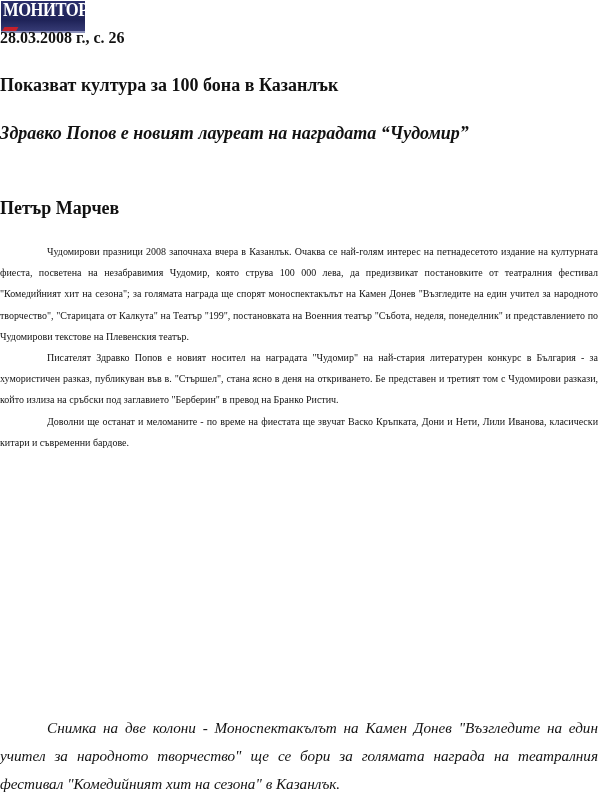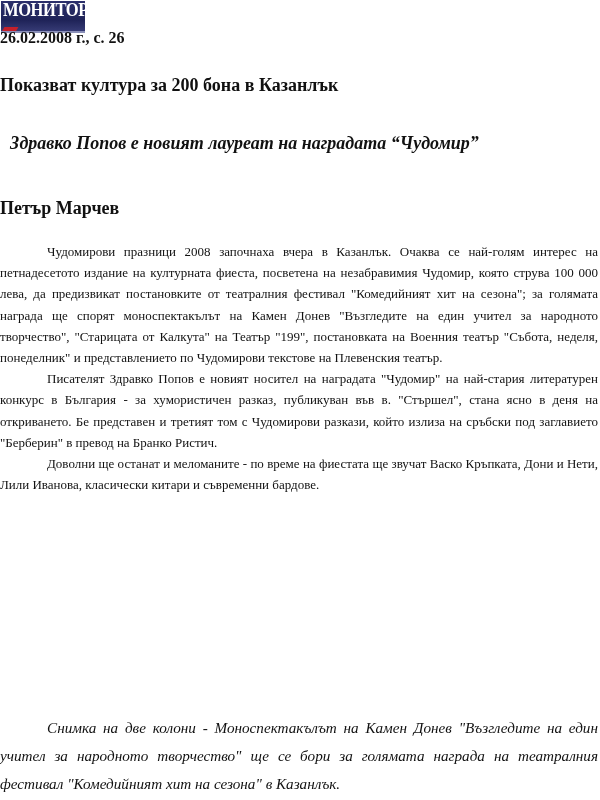--- a/index.html
+++ b/index.html
@@ -73,36 +73,36 @@
       margin: 0;
     }
     .subtitle {
       position: absolute;
       left: 0;
       top: 122px;
       font-weight: bold;
       font-style: italic;
       font-size: 18px;
       line-height: 22px;
-      margin: 10px;
+      margin: 0;
     }
     .author {
       position: absolute;
       left: 0;
       top: 198px;
       font-weight: bold;
       font-size: 18px;
       line-height: 20px;
     }
     .article-body {
       position: absolute;
       left: 0;
       top: 241px;
       width: 598px;
-      font-size: 13px;
+      font-size: 10px;
       line-height: 21.2px;
       text-align: justify;
     }
     .article-body p {
       margin: 0;
       text-indent: 47px;
     }
     .caption {
       position: absolute;
       left: 0;
@@ -118,23 +118,23 @@
   </style>
 </head>
 <body>
 
 <div class="logo">
   <span class="logo-text">Монитор</span>
   <span class="logo-accent"></span>
   <span class="logo-stripe"></span>
 </div>
 
-<div class="date-line">26.02.2008 г., с. 26</div>
+<div class="date-line">28.03.2008 г., с. 26</div>
 
-<h1 class="title">Показват култура за 200 бона в Казанлък</h1>
+<h1 class="title">Показват култура за 100 бона в Казанлък</h1>
 
 <h2 class="subtitle">Здравко Попов е новият лауреат на наградата “Чудомир”</h2>
 
 <div class="author">Петър Марчев</div>
 
 <div class="article-body">
   <p>Чудомирови празници 2008 започнаха вчера в Казанлък. Очаква се най-голям интерес на петнадесетото издание на културната фиеста, посветена на незабравимия Чудомир, която струва 100 000 лева, да предизвикат постановките от театралния фестивал "Комедийният хит на сезона"; за голямата награда ще спорят моноспектакълът на Камен Донев "Възгледите на един учител за народното творчество", "Старицата от Калкута" на Театър "199", постановката на Военния театър "Събота, неделя, понеделник" и представлението по Чудомирови текстове на Плевенския театър.</p>
   <p>Писателят Здравко Попов е новият носител на наградата "Чудомир" на най-стария литературен конкурс в България - за хумористичен разказ, публикуван във в. "Стършел", стана ясно в деня на откриването. Бе представен и третият том с Чудомирови разкази, който излиза на сръбски под заглавието "Берберин" в превод на Бранко Ристич.</p>
   <p>Доволни ще останат и меломаните - по време на фиестата ще звучат Васко Кръпката, Дони и Нети, Лили Иванова, класически китари и съвременни бардове.</p>
 </div>

